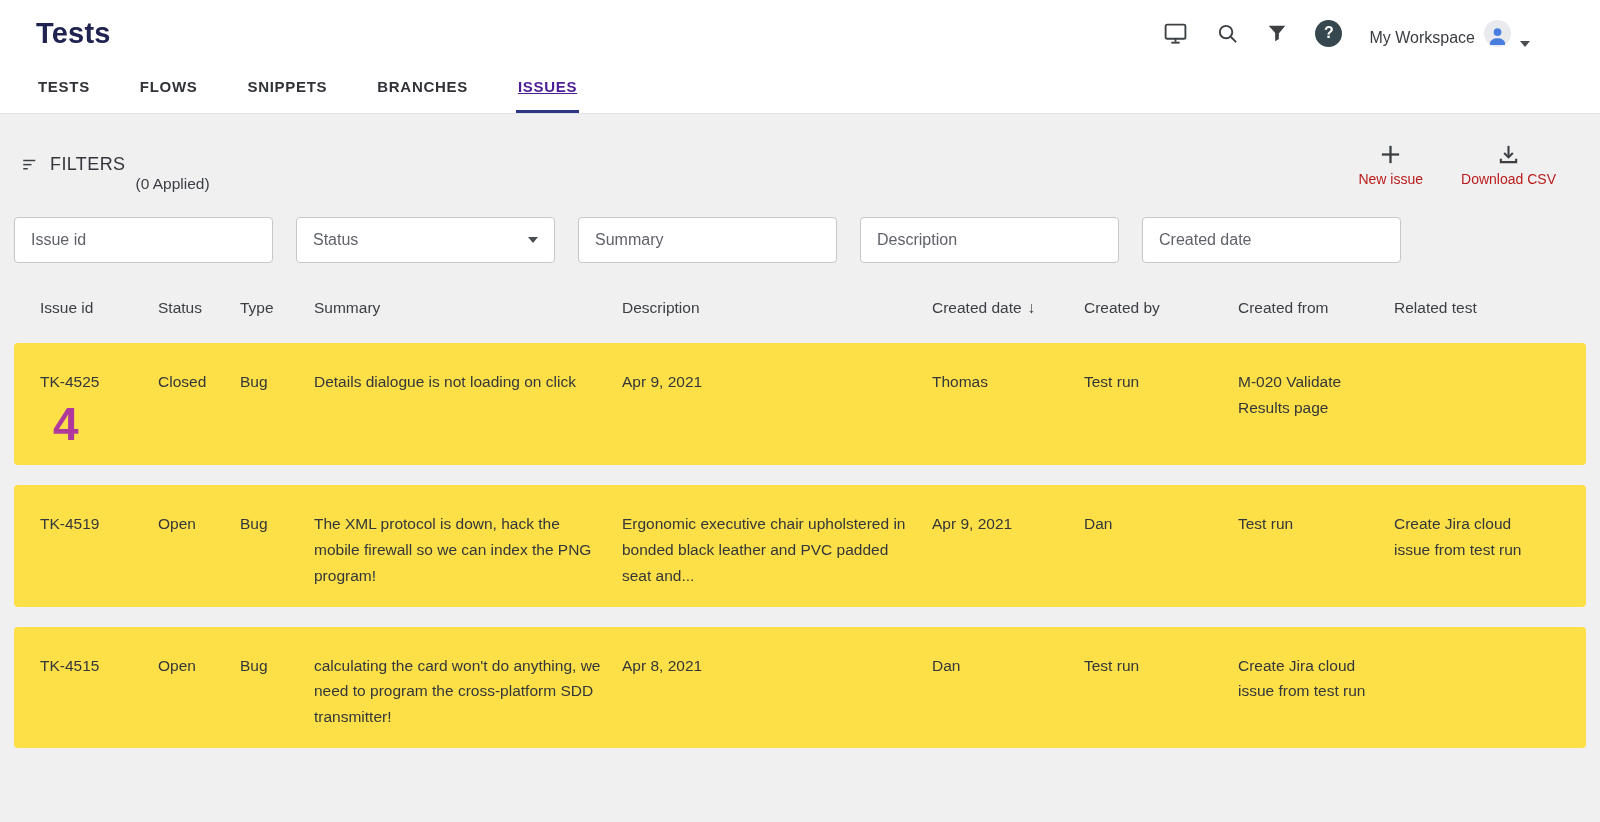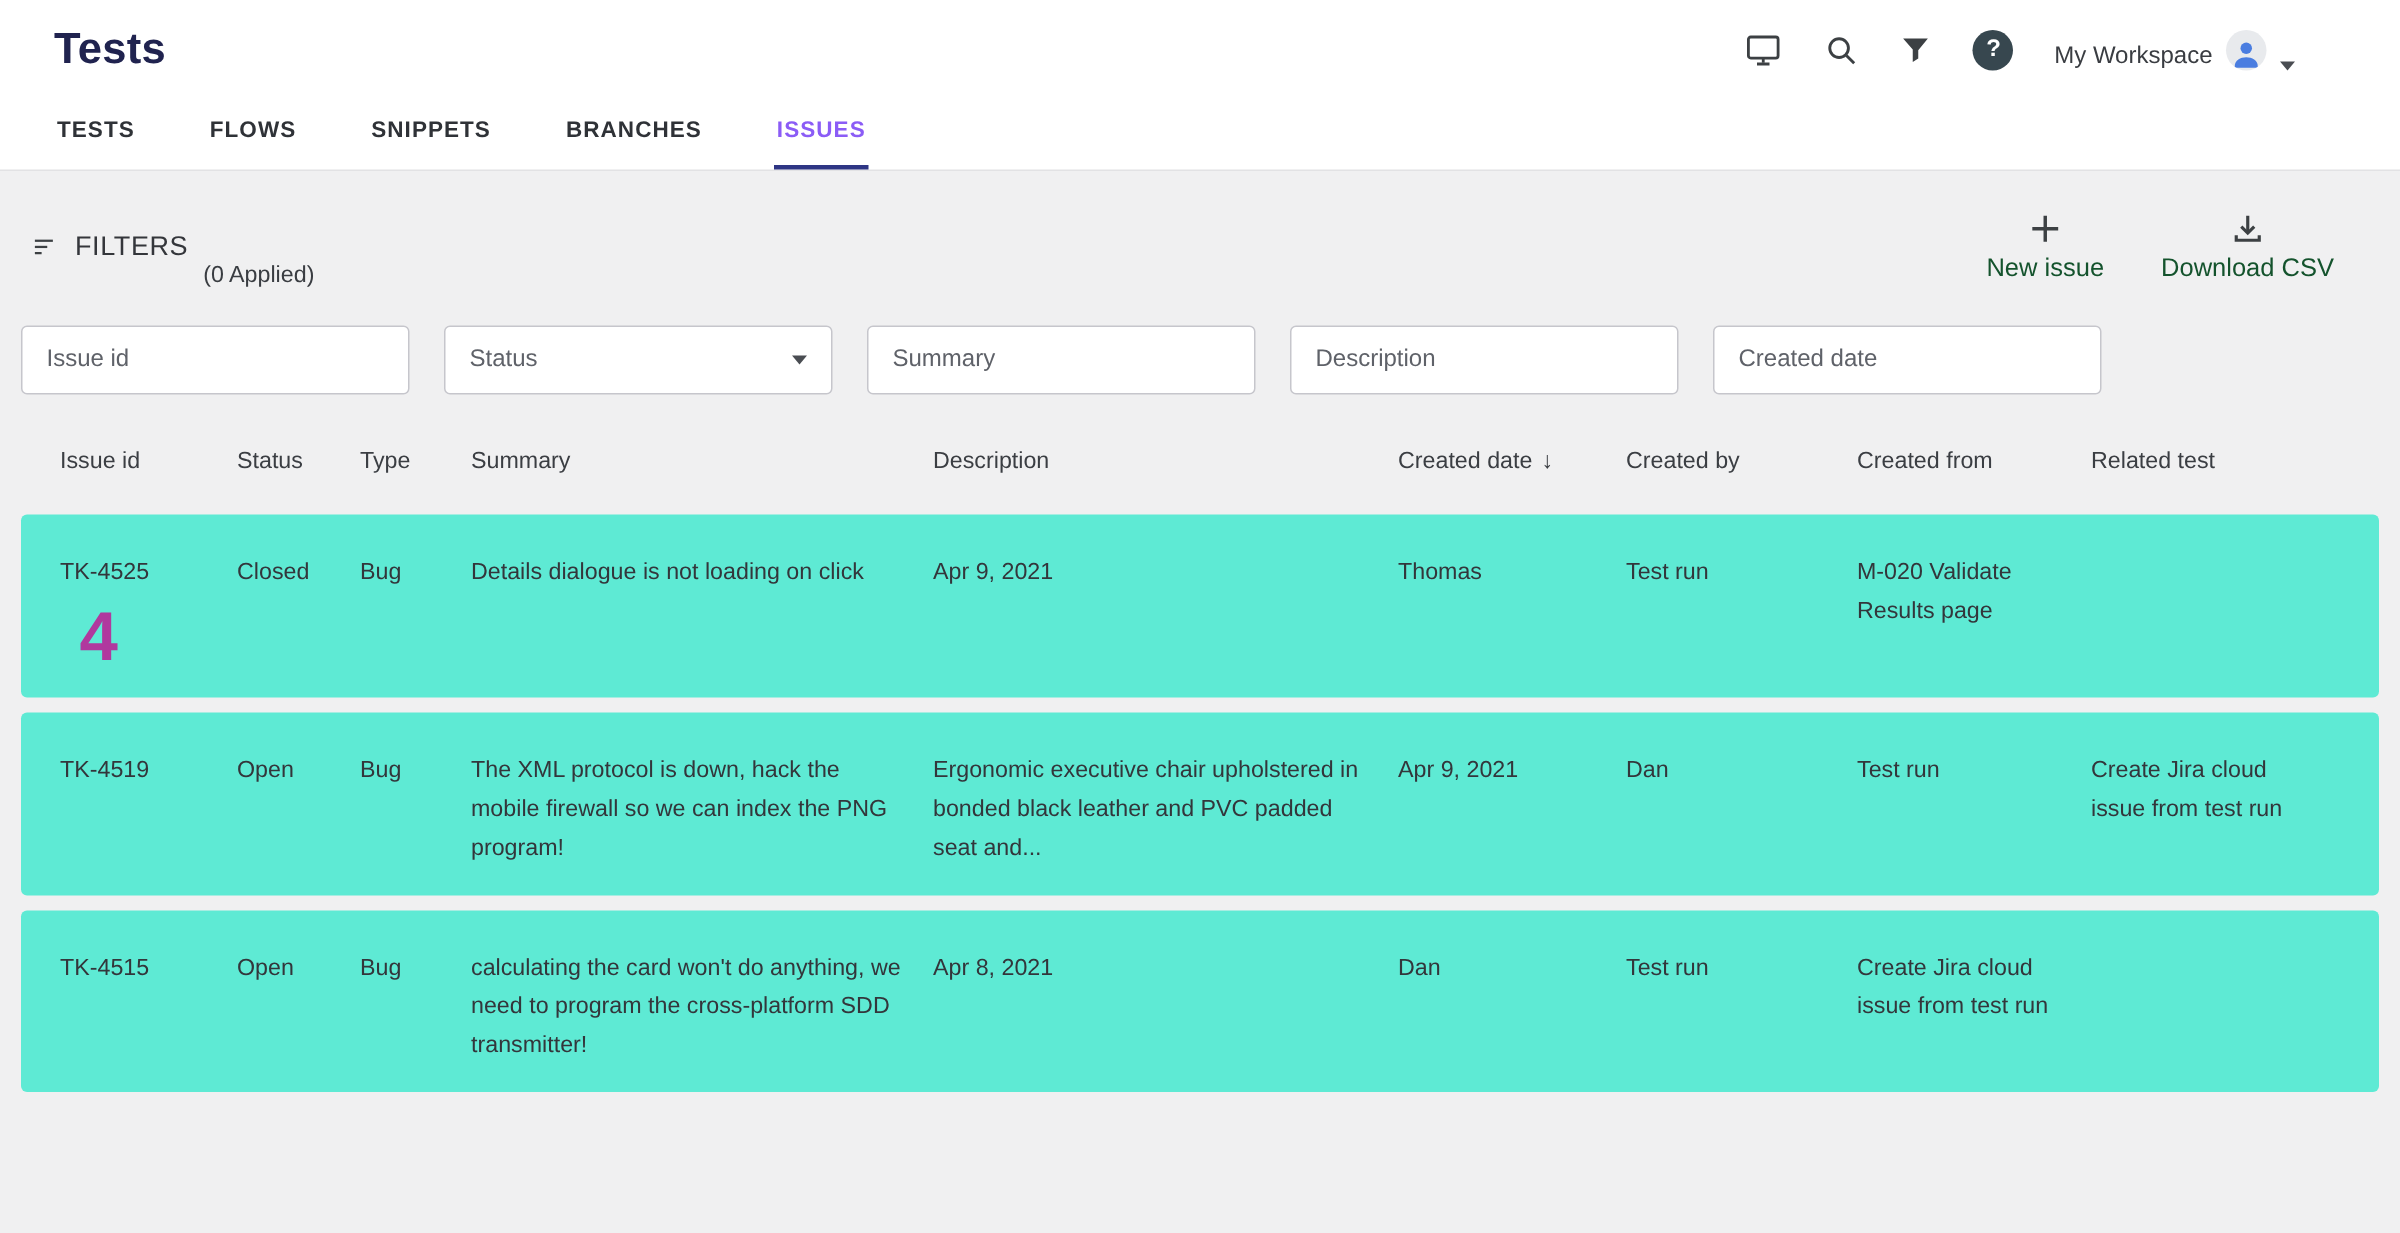--- a/index.html
+++ b/index.html
@@ -30,32 +30,32 @@
     display: flex; align-items: flex-end; justify-content: center; overflow: hidden;
   }
   .chev-down { width: 0; height: 0; border-left: 5px solid transparent; border-right: 5px solid transparent; border-top: 6px solid #4a4d52; }
 
   
   .tabs { display: flex; gap: 46px; padding-left: 36px; border-bottom: 1px solid #e2e2e4; background:#fff; }
   .tab {
     padding: 20px 2px 15px; font-size: 15px; font-weight: 700; letter-spacing: 0.7px;
     color: #2f3237; border-bottom: 3px solid transparent; cursor: pointer; white-space: nowrap;
   }
-  .tab.active { color: #8b5cf6; border-bottom-color: #2e3584; }
+  .tab.active { color: #4c1d95; border-bottom-color: #2e3584; text-decoration: underline; }
 
   
   .main { flex: 1; background: #f0f0f1; padding: 0 14px; overflow: hidden; }
 
   .filters-bar { display: flex; justify-content: space-between; align-items: center; padding: 22px 30px 10px 6px; }
   .filters-toggle { display: flex; align-items: center; gap: 10px; cursor: pointer; color: #34363b; }
   .filters-label { font-size: 18px; font-weight: 500; letter-spacing: 0.4px; }
   .filters-applied { font-size: 15.5px; color: #3a3d42; margin-top: 39px; }
   .filters-actions { display: flex; gap: 38px; }
   .action-btn { display: flex; flex-direction: column; align-items: center; gap: 5px; cursor: pointer; color: #303338; }
-  .action-btn .label { font-size: 17px; color: #14532d; white-space: nowrap; }
+  .action-btn .label { font-size: 14px; color: #b91c1c; white-space: nowrap; }
 
   
   .filter-inputs { display: flex; gap: 23px; margin: 14px 0 10px 0; }
   .filter-input {
     width: 259px; height: 46px; background: #fff; border: 1px solid #c6c6cc; border-radius: 4px;
     display: flex; align-items: center; justify-content: space-between; padding: 0 16px;
   }
   .filter-input input {
     border: none; outline: none; background: transparent; width: 100%;
     font-family: inherit; font-size: 16px; color: #333;
@@ -66,21 +66,21 @@
   
   .grid-cols {
     display: grid;
     grid-template-columns: 118px 82px 74px 308px 310px 152px 154px 156px 1fr;
   }
   .table-header { padding: 26px 26px 26px; font-size: 15.5px; color: #3b3e43; }
   .table-header .col { padding-right: 14px; cursor: pointer; }
   .sort-arrow { margin-left: 6px; color: #3b3e43; }
 
   .card {
-    background: #5eead4; border-radius: 4px; padding: 26px 26px 18px; margin-bottom: 10px;
+    background: #fde047; border-radius: 4px; padding: 26px 26px 18px; margin-bottom: 20px;
     font-size: 15.5px; color: #33363b; cursor: pointer;
   }
   .cell { padding-right: 20px; line-height: 1.67; align-self: start; }
   .cell.desc { padding-right: 26px; }
 
   .annotation-num {
     font-size: 46px; font-weight: 700; color: #b0399e; line-height: 1;
     margin: 6px 0 0 13px;
   }
 </style>

